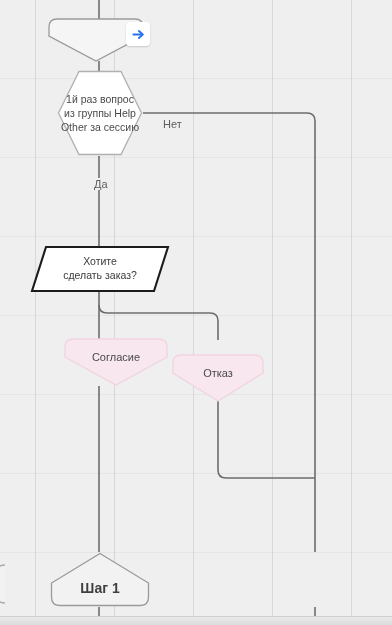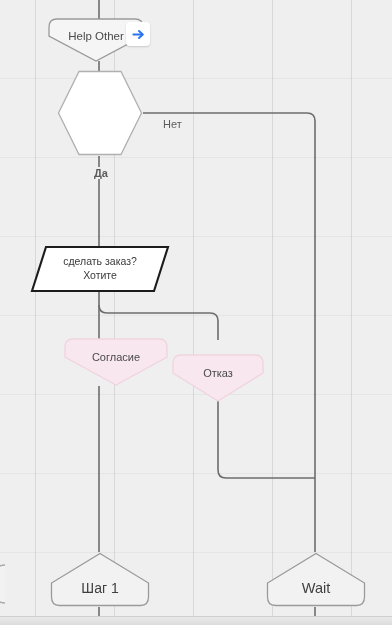--- a/index.html
+++ b/index.html
@@ -163,45 +163,49 @@
       <path d="M 99 607 L 99 620"></path>
 
       <path d="M 315 607 L 315 620"></path>
     </g>
   </svg>
 
   <div class="node banner-down" style="left:48px; top:18px; width:96px; height:44px;">
     <svg class="shape" viewBox="0 0 96 44" preserveAspectRatio="none">
       <path d="M 1 9 Q 1 1 9 1 L 87 1 Q 95 1 95 9 L 95 18 L 48 43 L 1 18 Z" fill="#f5f5f5" stroke="#9a9a9a" stroke-width="1.3"></path>
     </svg>
-    <div class="label" style="font-size:11.5px; padding-top:12px;">Help Other</div>
     <div class="arrow-badge" style="left:78px; top:4px;">
       <svg width="15" height="15" viewBox="0 0 16 16">
         <path d="M2.5 8 H12" stroke="#2b72f0" stroke-width="2" stroke-linecap="round" fill="none"></path>
         <path d="M8.5 4.2 L12.6 8 L8.5 11.8" stroke="#2b72f0" stroke-width="2" stroke-linecap="round" stroke-linejoin="round" fill="none"></path>
       </svg>
     </div>
   </div>
 
   <div class="node hexagon" style="left:57px; top:70px; width:86px; height:86px;">
     <svg class="shape" viewBox="0 0 86 86" preserveAspectRatio="none">
       <path d="M 22 1.5 L 64 1.5 L 84.5 43 L 64 84.5 L 22 84.5 L 1.5 43 Z" fill="#ffffff" stroke="#b0b0b0" stroke-width="1.3"></path>
     </svg>
+    <div style="position:relative; z-index:2; padding-top:22px;">
+      <div class="label">1й раз вопрос</div>
+      <div class="label">из группы Help</div>
+      <div class="label">Other за сессию</div>
+    </div>
   </div>
 
   <div class="edge-label" style="left:160px; top:105px;margin-top:13px;">Нет</div>
-  <div class="edge-label" style="left:91px; top:167px;font-weight:bold;">Да</div>
+  <div class="edge-label" style="left:91px; top:178px;">Да</div>
 
   <div class="node parallelogram" style="left:30px; top:245px; width:140px; height:48px;">
     <svg class="shape" viewBox="0 0 140 48" preserveAspectRatio="none">
       <path d="M 16 2 L 138 2 L 124 46 L 2 46 Z" fill="#ffffff" stroke="#1c1c1c" stroke-width="2.1"></path>
     </svg>
     <div style="position:relative; z-index:2; padding-top:9px;">
+      <div class="label">Хотите</div>
       <div class="label">сделать заказ?</div>
-      <div class="label">Хотите</div>
     </div>
   </div>
 
   <div class="node banner-down" style="left:64px; top:338px; width:104px; height:48px;">
     <svg class="shape" viewBox="0 0 104 48" preserveAspectRatio="none">
       <path d="M 1 9 Q 1 1 9 1 L 95 1 Q 103 1 103 9 L 103 19 L 52 47 L 1 19 Z" fill="#f8e7ee" stroke="#f0d5e0" stroke-width="1.4"></path>
     </svg>
     <div class="label" style="padding-top:13px;">Согласие</div>
   </div>
 
@@ -209,29 +213,23 @@
     <svg class="shape" viewBox="0 0 92 48" preserveAspectRatio="none">
       <path d="M 1 9 Q 1 1 9 1 L 83 1 Q 91 1 91 9 L 91 19 L 46 47 L 1 19 Z" fill="#f8e7ee" stroke="#f0d5e0" stroke-width="1.4"></path>
     </svg>
     <div class="label" style="padding-top:13px;">Отказ</div>
   </div>
 
   <div class="node banner-up" style="left:50px; top:552px; width:100px; height:55px;">
     <svg class="shape" viewBox="0 0 100 55" preserveAspectRatio="none">
       <path d="M 50 1.5 L 98.5 31 L 98.5 45 Q 98.5 53.5 90.5 53.5 L 9.5 53.5 Q 1.5 53.5 1.5 45 L 1.5 31 Z" fill="#f2f2f2" stroke="#9a9a9a" stroke-width="1.3"></path>
     </svg>
-    <div class="label" style="padding-top:28px; font-size:14px;">Шаг 1</div>
-  </div>
-
-  <div class="node banner-up" style="left:266px; top:552px; width:100px; height:55px;">
-    <svg class="shape" viewBox="0 0 100 55" preserveAspectRatio="none">
-      <path d="M 50 1.5 L 98.5 31 L 98.5 45 Q 98.5 53.5 90.5 53.5 L 9.5 53.5 Q 1.5 53.5 1.5 45 L 1.5 31 Z" fill="#f2f2f2" stroke="#9a9a9a" stroke-width="1.3"></path>
-    </svg>
-    <div class="label" style="padding-top:28px; font-size:14.5px;">Wait</div>
-  </div>
+    <div class="label" style="padding-top:28px; font-size:14px;font-weight:bold;">Шаг 1</div>
+  </div>
+
 
   <div class="node" style="left:-8px; top:564px; width:14px; height:40px;">
     <svg class="shape" viewBox="0 0 14 40" preserveAspectRatio="none">
       <path d="M 13 1 Q 3 1 2 12 L 2 28 Q 3 39 13 39" fill="#f2f2f2" stroke="#a8a8a8" stroke-width="1.3"></path>
     </svg>
   </div>
 
   <div class="bottom-strip"></div>
 </div>
 

